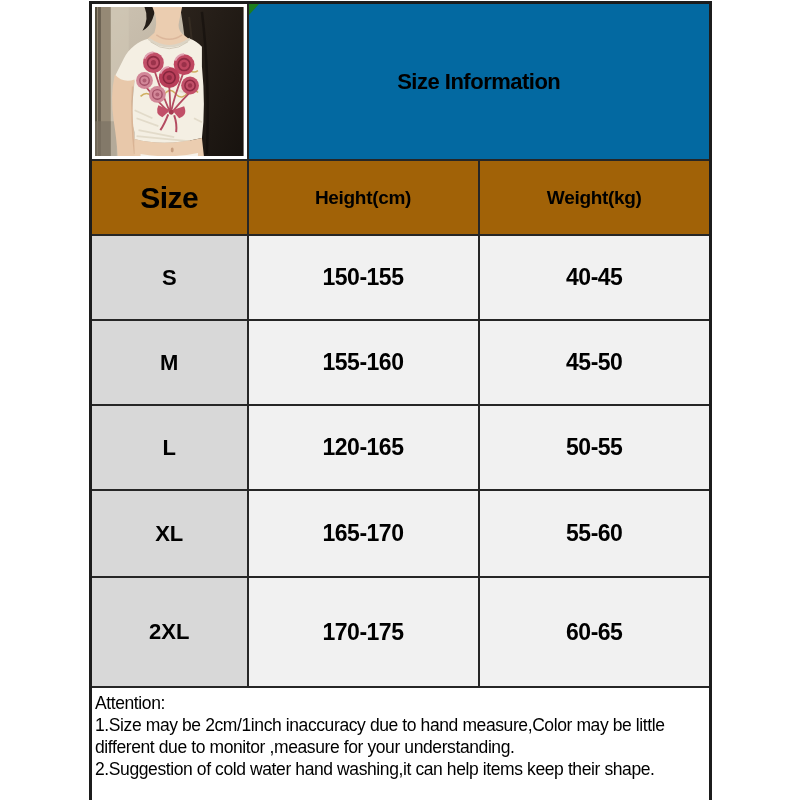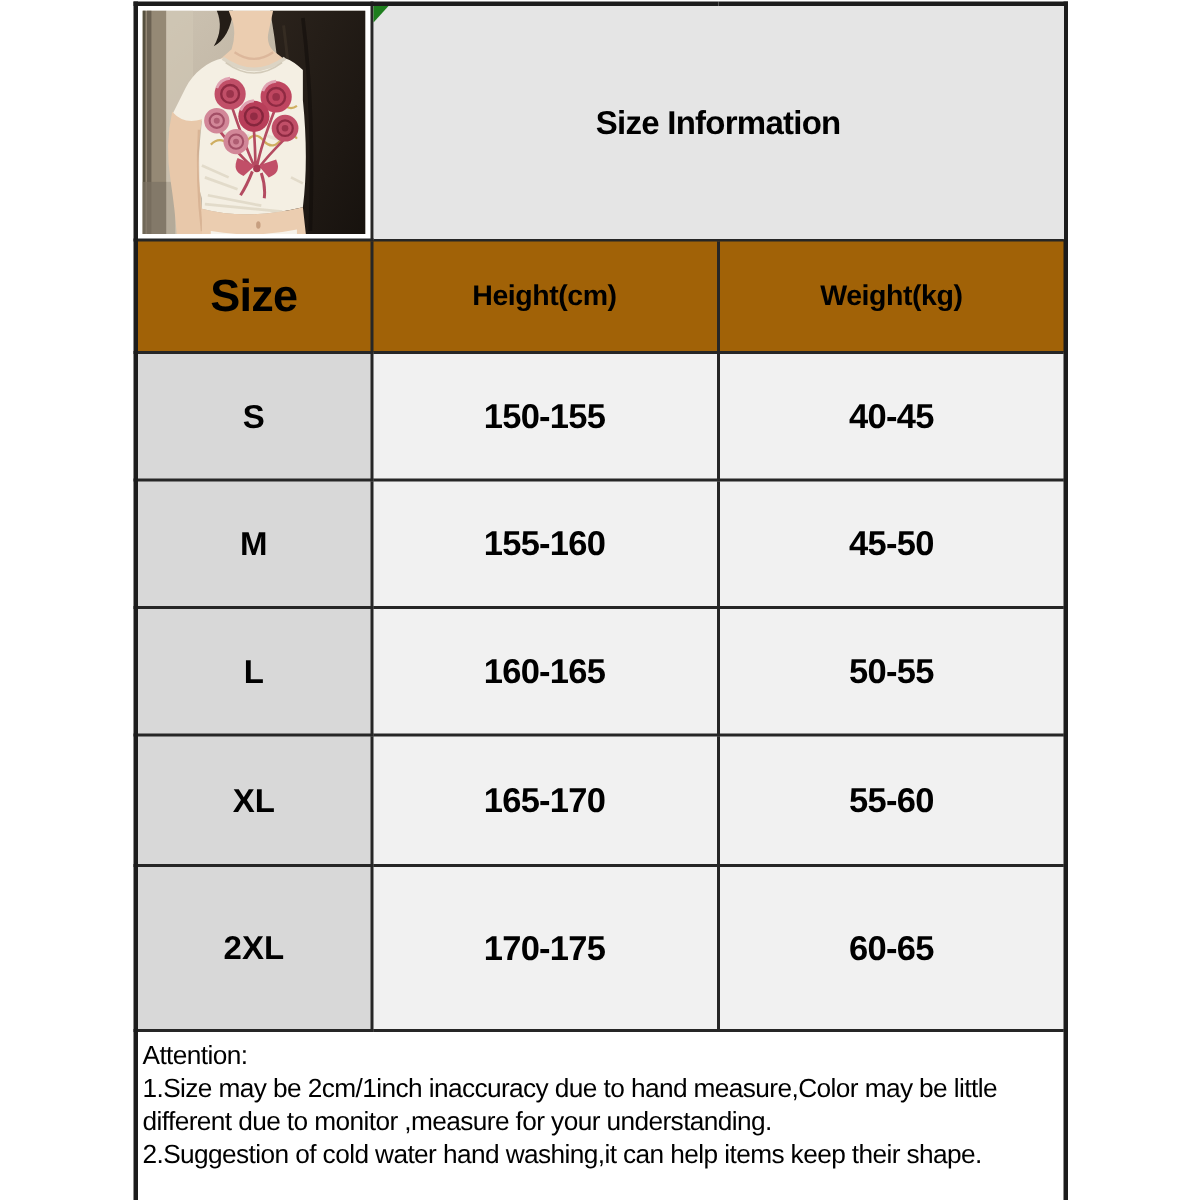--- a/index.html
+++ b/index.html
@@ -23,21 +23,21 @@
   tr.r-m      { height:85px; }
   tr.r-l      { height:85px; }
   tr.r-xl     { height:87px; }
   tr.r-2xl    { height:110px; }
   tr.r-note   { height:131px; }
 
   td.photo-cell { background:#fff; padding:3px; }
   td.photo-cell svg { display:block; width:100%; height:149px; }
 
   td.title-cell {
-    position:relative; background:#e5e5e5;
+    position:relative; background:#0369a1;
     font-size:22px; font-weight:bold; letter-spacing:-0.5px;margin-left:36px;
   }
   .corner-flag {
     position:absolute; top:0; left:0; width:0; height:0;
     border-top:11px solid #1e7e1e; border-right:10px solid transparent;
   }
 
   th.head-cell { background:#a16207; font-size:19px; font-weight:bold; letter-spacing:-0.3px; }
   th.head-size { font-size:30px; letter-spacing:-0.5px; }
 
@@ -173,21 +173,21 @@
       <td class="val-cell">150-155</td>
       <td class="val-cell">40-45</td>
     </tr>
     <tr class="r-m">
       <td class="size-cell">M</td>
       <td class="val-cell">155-160</td>
       <td class="val-cell">45-50</td>
     </tr>
     <tr class="r-l">
       <td class="size-cell">L</td>
-      <td class="val-cell">160-165</td>
+      <td class="val-cell">120-165</td>
       <td class="val-cell">50-55</td>
     </tr>
     <tr class="r-xl">
       <td class="size-cell">XL</td>
       <td class="val-cell">165-170</td>
       <td class="val-cell">55-60</td>
     </tr>
     <tr class="r-2xl">
       <td class="size-cell">2XL</td>
       <td class="val-cell">170-175</td>

